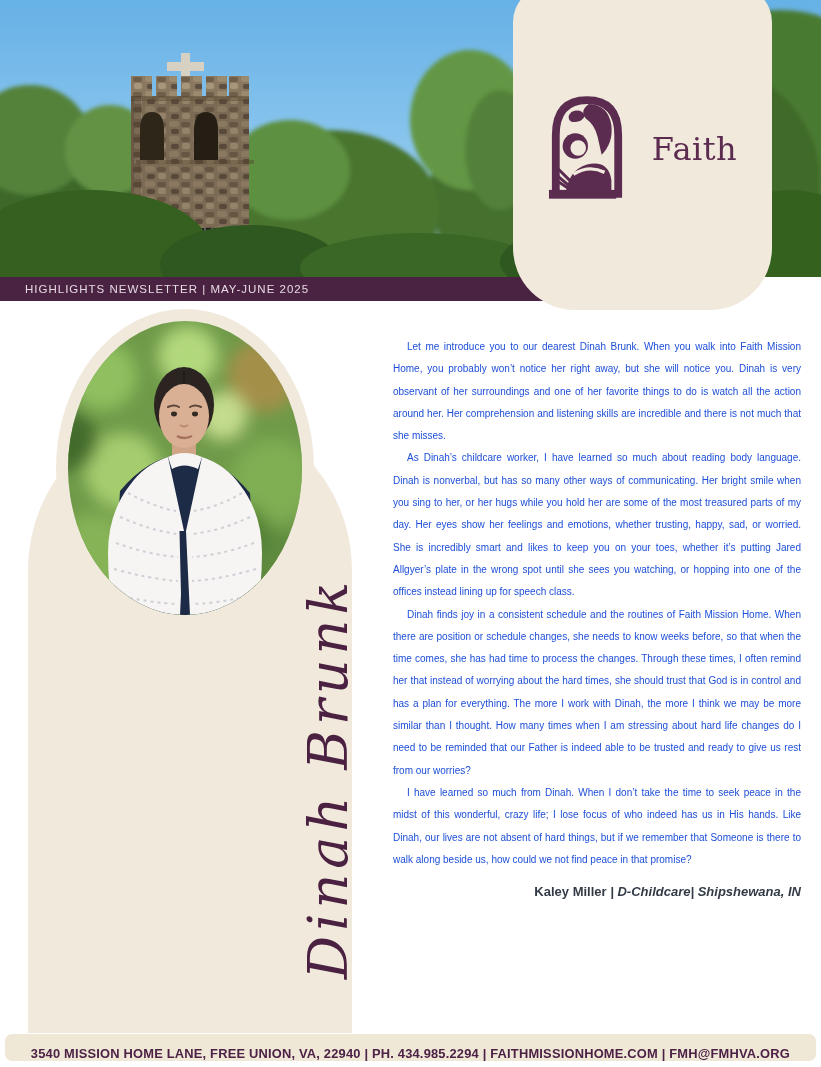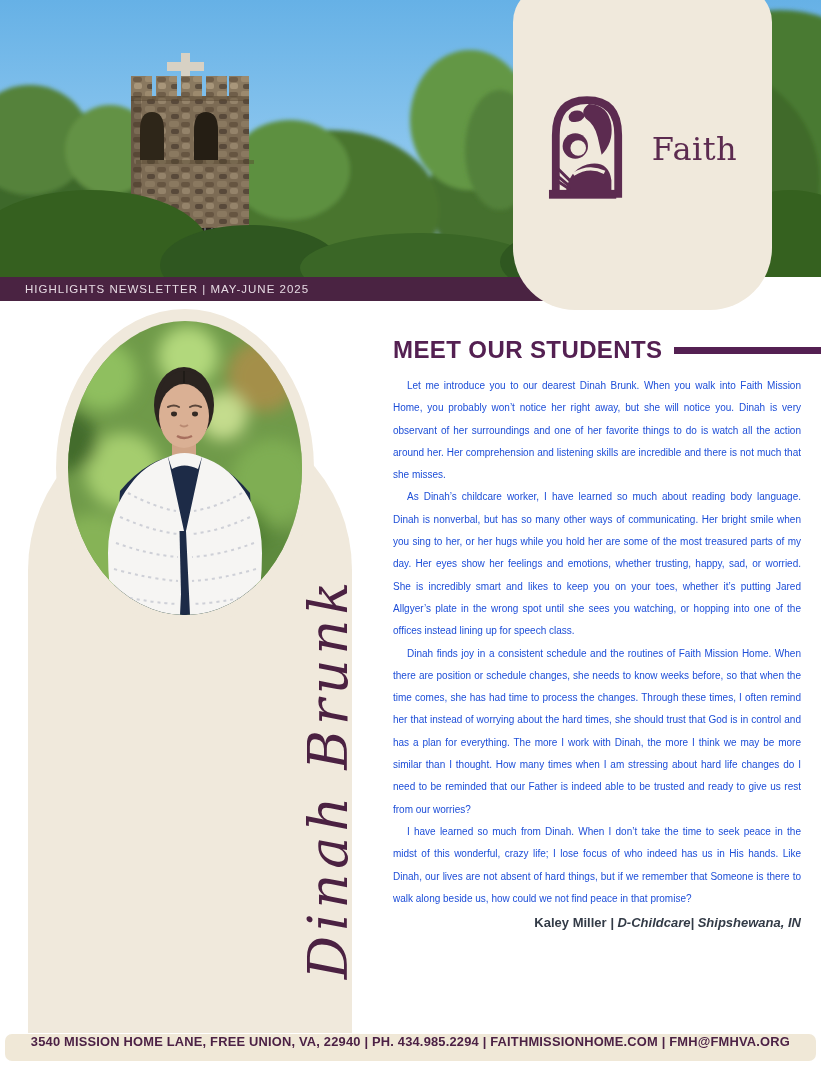--- a/index.html
+++ b/index.html
@@ -31,26 +31,26 @@
                color:#4b2142; white-space:nowrap; }
 
   
   .article { position:absolute; left:393px; top:336px; width:428px; z-index:2; }
   .heading-row { display:flex; align-items:center; gap:12px; margin-bottom:11px; width:428px; }
   .heading-row h1 { font-size:24px; font-weight:bold; color:#542052; letter-spacing:0.4px; white-space:nowrap; }
   .heading-rule { flex:1; height:7px; background:#542052; }
   .article .copy { width:408px; }
   .article p { text-align:justify; text-indent:14px; font-size:10px; line-height:22.3px;
                color:#1d4ed8; }
-  .byline { width:408px; text-align:right; margin-top:5px; font-size:13px; font-weight:bold; color:#333b47; }
+  .byline { width:408px; text-align:right; margin-top:13px; font-size:13px; font-weight:bold; color:#333b47; }
   .byline .it { font-style:italic; }
 
   
   .footer { position:absolute; left:5px; top:1034px; width:811px; height:27px; background:#f0e8d7;
-            border-radius:7px; display:flex; align-items:flex-start; justify-content:center; z-index:6; }
+            border-radius:7px; display:flex; align-items:flex-end; justify-content:center; z-index:6; }
   .footer span { color:#4c2145; font-size:13px; font-weight:bold; letter-spacing:0.2px; transform:scaleX(0.99); }
 </style>
 </head>
 <body>
 
 <div class="page">
 
   <div class="header-photo">
     <svg width="821" height="277" viewBox="0 0 821 277">
       <defs>
@@ -228,24 +228,20 @@
           <path d="M186,274 Q152,282 124,283"></path>
         </g>
         <path d="M114,210 L116,294" stroke="#1d2b47" stroke-width="5"></path>
       </g>
     </svg>
   </div>
 
   <div class="signature">Dinah Brunk</div>
 
   <div class="article">
-    <div class="heading-row">
-      <h1>MEET OUR STUDENTS</h1>
-      <div class="heading-rule"></div>
-    </div>
     <div class="copy">
       <p>Let me introduce you to our dearest Dinah Brunk. When you walk into Faith Mission Home, you probably won’t notice her right away, but she will notice you. Dinah is very observant of her surroundings and one of her favorite things to do is watch all the action around her. Her comprehension and listening skills are incredible and there is not much that she misses.</p>
       <p>As Dinah’s childcare worker,  I have learned so much about reading body language. Dinah is nonverbal, but has so many other ways of communicating. Her bright smile when you sing to her, or her hugs while you hold her are some of the most treasured parts of my day. Her eyes show her feelings and emotions, whether trusting, happy, sad, or worried. She is incredibly smart and likes to keep you on your toes, whether it’s putting Jared Allgyer’s plate in the wrong spot until she sees you watching, or hopping into one of the offices instead lining up for speech class.</p>
       <p>Dinah finds joy in a consistent schedule and the routines of Faith Mission Home. When there are position or schedule changes, she needs to know weeks before, so that when the time comes, she has had time to process the changes. Through these times, I often remind her that instead of worrying about the hard times, she should trust that God is in control and has a plan for everything. The more I work with Dinah, the more I think we may be more similar than I thought. How many times when I am stressing about hard life changes do I need to be reminded that our Father is indeed able to be trusted and ready to give us rest from our worries?</p>
       <p>I have learned so much from Dinah. When I don’t take the time to seek peace in the midst of this wonderful, crazy life; I lose focus of who indeed has us in His hands. Like Dinah, our lives are not absent of hard things, but if we remember that Someone is there to walk along beside us, how could we not find peace in that promise?</p>
     </div>
     <div class="byline">
       <span>Kaley Miller </span><span class="it">| D-Childcare| Shipshewana, IN</span>
     </div>
   </div>

